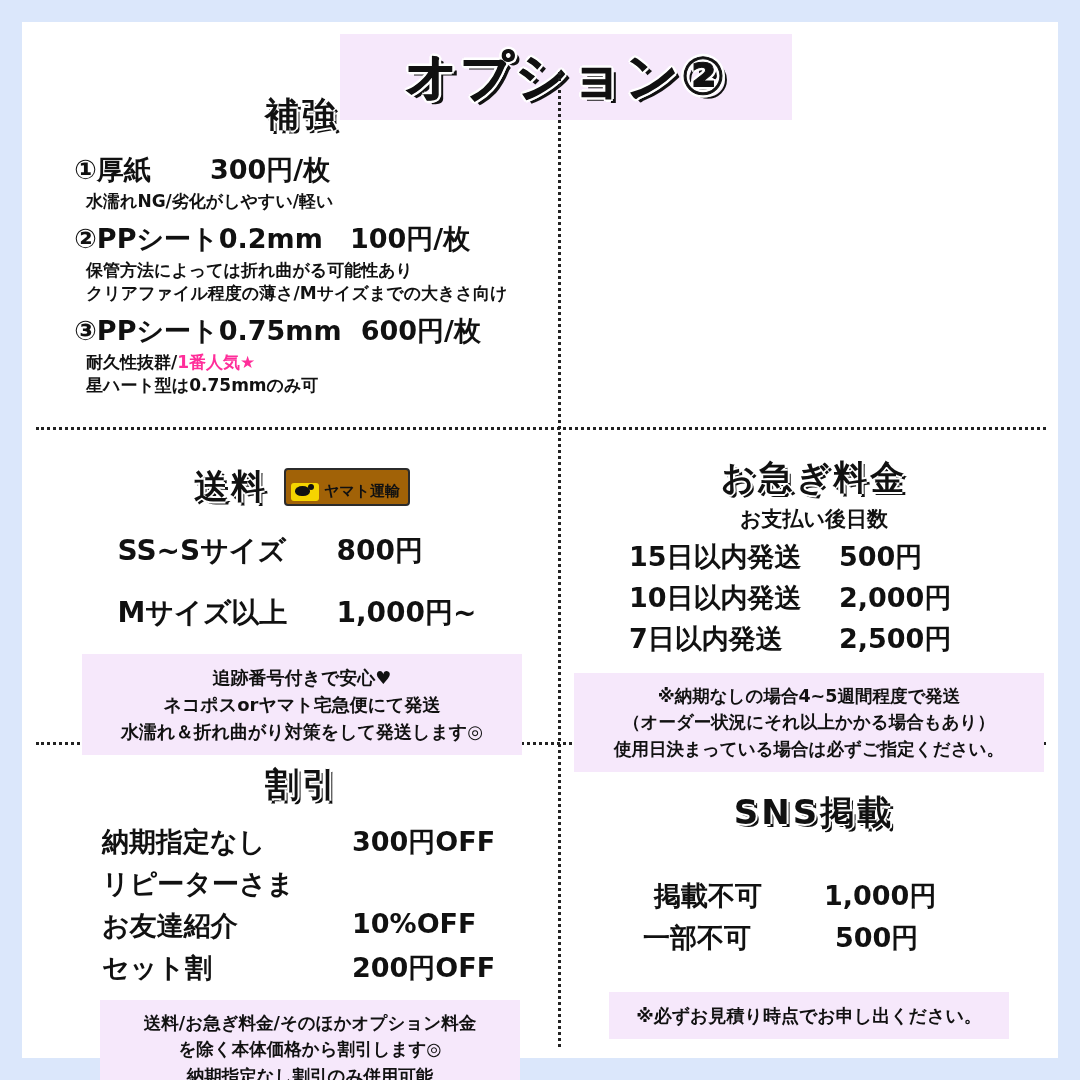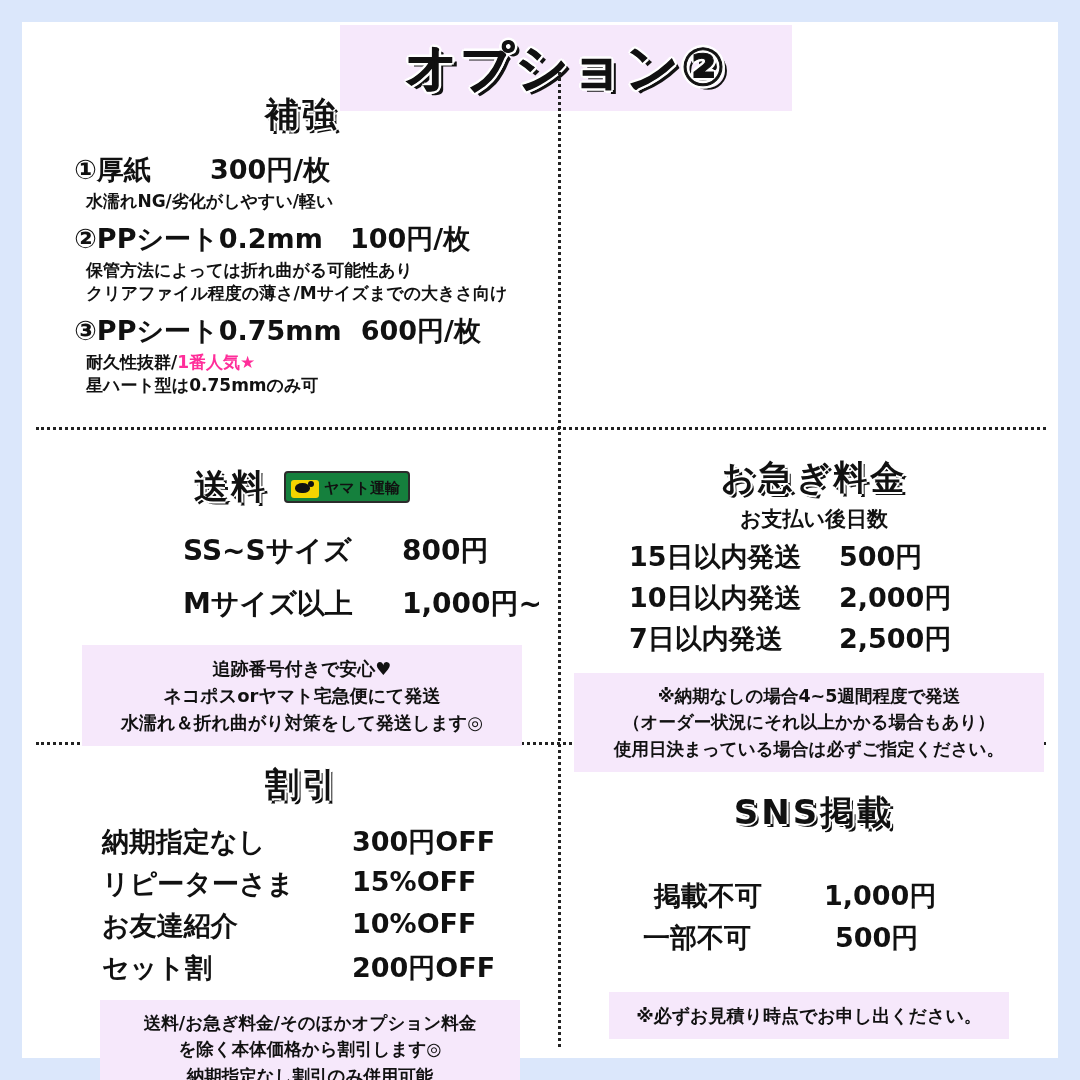--- a/index.html
+++ b/index.html
@@ -26,21 +26,21 @@
     width: 1036px;
     height: 1036px;
     background: #ffffff;
     box-sizing: border-box;
   }
 
   
   .title-banner {
     position: absolute;
     left: 318px;
-    top: 3px;
+    top: 12px;
     width: 452px;
     height: 86px;
     background: #f6e8fb;
     display: flex;
     align-items: center;
     justify-content: center;
   }
   .title-text {
     font-family: "DejaVu Sans", sans-serif;
     font-weight: bold;
@@ -103,22 +103,22 @@
     justify-content: center;
     gap: 16px;
   }
 
   .yamato-badge {
     display: inline-flex;
     align-items: center;
     gap: 5px;
     border: 2px solid #2b2b2b;
     border-radius: 4px;
-    background: #15803d;
-    padding: 6px 8px 3px 5px;
+    background: #a16207;
+    padding: 12px 8px 3px 5px;
     font-size: 15px;
     font-weight: bold;
     color: #111;
     white-space: nowrap;
   }
   .yamato-cat {
     width: 28px;
     height: 18px;
     background: #f5d400;
     border-radius: 3px;
@@ -186,22 +186,22 @@
     margin-top: 36px;
     margin-left: 10px;
     width: 452px;
   }
 
   
   .ship-rows {
     margin-top: 22px;
     display: flex;
     flex-direction: column;
-    gap: 15px;
-    align-items: flex-end;
+    gap: 24px;
+    align-items: center;
     font-size: 28px;
     font-weight: bold;
     color: #111;
   }
   .ship-row { display: flex; gap: 34px; }
   .ship-label { width: 185px; text-align: left; }
   .ship-val { width: 150px; text-align: left; }
   .ship-box { margin-top: 22px; width: 440px; margin-left: 30px; }
 
   
@@ -359,21 +359,20 @@
 
     <div class="panel p-discount">
       <div class="heading" style="margin-top:12px;">割引</div>
       <div class="disc-rows">
         <div class="disc-row">
           <span class="disc-label">納期指定なし</span>
           <span class="disc-val">300円OFF</span>
         </div>
         <div class="disc-row">
           <span class="disc-label">リピーターさま</span>
-          <span class="disc-val">15%OFF</span>
         </div>
         <div class="disc-row">
           <span class="disc-label">お友達紹介</span>
           <span class="disc-val">10%OFF</span>
         </div>
         <div class="disc-row">
           <span class="disc-label">セット割</span>
           <span class="disc-val">200円OFF</span>
         </div>
       </div>

